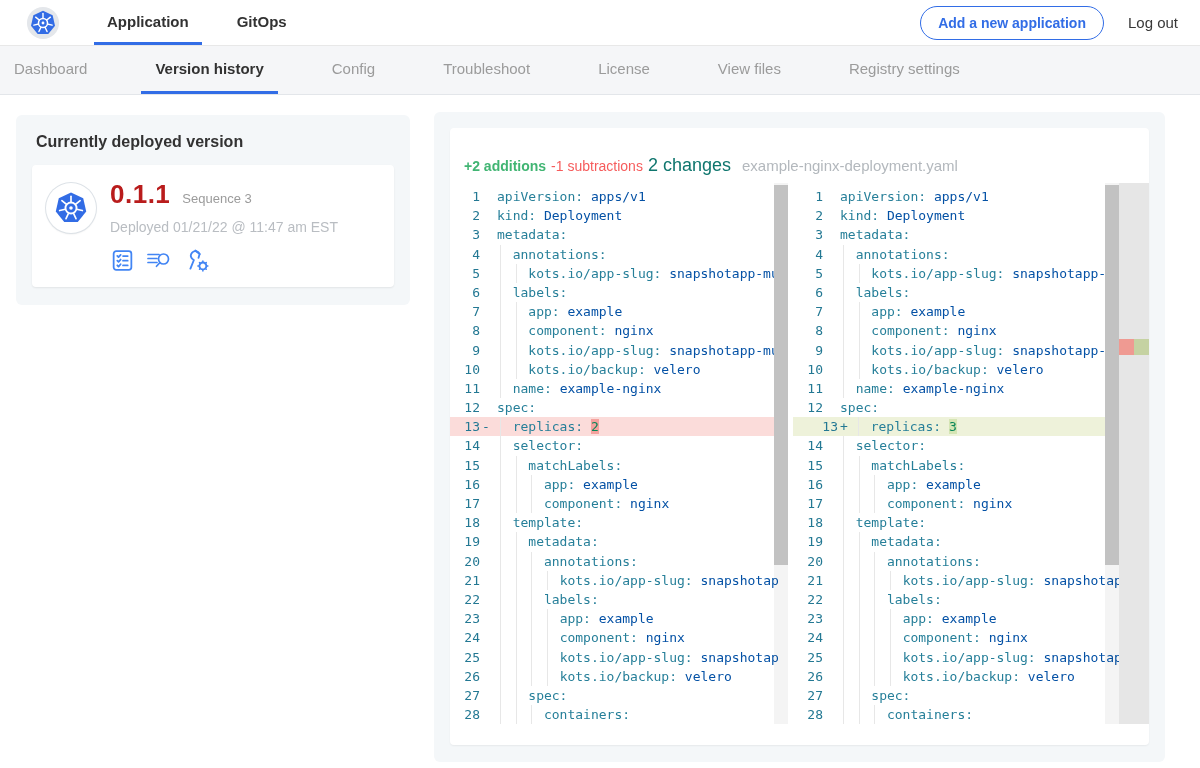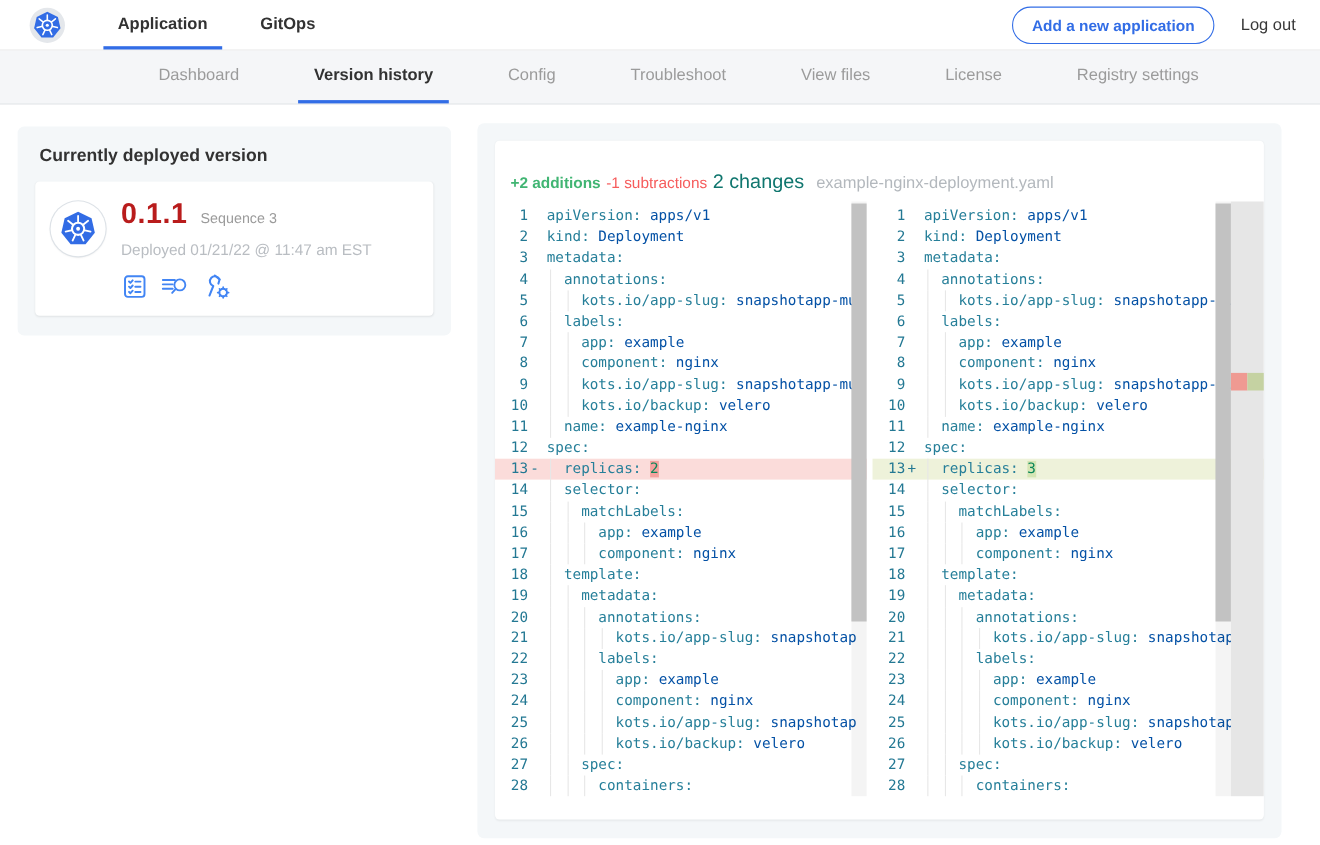--- a/index.html
+++ b/index.html
@@ -16,21 +16,21 @@
              border-bottom:3px solid transparent; cursor:pointer; }
   .top-tab.active { border-bottom-color:var(--accent); }
   .topnav-right { margin-left:auto; display:flex; align-items:center; padding-right:22px; gap:24px; }
   .add-app-btn { border:1px solid var(--accent); color:var(--accent); background:#fff;
                  font-size:14px; font-weight:700; border-radius:17px; padding:8px 17px;
                  font-family:"Liberation Sans", sans-serif; cursor:pointer; }
   .logout { font-size:15px; color:#383838; cursor:pointer; }
 
   
   .subnav { height:49px; background:var(--nav-bg); border-bottom:1px solid #e3e6ea;
-            display:flex; align-items:stretch; padding-left:130px; }
+            display:flex; align-items:stretch; }
   .sub-tab { display:flex; align-items:center; padding:0 14px; margin-right:40px;
              font-size:15px; color:var(--muted-text); border-bottom:3px solid transparent;
              cursor:pointer; white-space:nowrap; }
   .sub-tab.active { color:var(--dark-text); font-weight:700; border-bottom-color:var(--accent); }
 
   
   .content { position:relative; height:673px; }
 
   .deployed-card { position:absolute; left:16px; top:20px; width:394px;
                    background:var(--panel-bg); border-radius:6px; padding:16px 16px 18px 16px; }
@@ -66,21 +66,21 @@
   
   .diff-area { display:flex; margin-top:8px; height:541px; }
   .pane-wrap { position:relative; background:#fff; overflow:hidden; height:100%; }
   .pane-left  { width:338px; }
   .pane-gap   { width:5px; background:#fff; }
   .pane-right { width:356px; }
   .pane-scroll { padding-top:4px; }
   .code-row { height:19.2px; line-height:19.2px; white-space:pre;
               font-family:"DejaVu Sans Mono","Liberation Mono",monospace; font-size:13px; }
   .code-row.row-del { background:var(--del-line-bg); }
-  .code-row.row-add { background:var(--add-line-bg); }
+  .code-row.row-add { background:var(--add-line-bg);padding-left:15px; }
   .ln { display:inline-block; width:30px; text-align:right; color:var(--line-number); }
   .sign { display:inline-block; width:12px; text-align:center; color:var(--line-number); }
   .code-text { position:relative; display:inline-block; margin-left:5px; height:19.2px; vertical-align:top; }
   .guide { position:absolute; top:0; bottom:0; width:1px; background:#e7e7e7; }
   .ykey { color:var(--yaml-key); }
   .yval { color:var(--yaml-value); }
   .ynum { color:var(--yaml-number); }
   .char-del { background:var(--del-char-bg); }
   .char-add { background:var(--add-char-bg); }
 
@@ -122,22 +122,22 @@
     <button class="add-app-btn">Add a new application</button>
     <span class="logout">Log out</span>
   </div>
 </header>
 
 <nav class="subnav">
   <div class="sub-tab">Dashboard</div>
   <div class="sub-tab active">Version history</div>
   <div class="sub-tab">Config</div>
   <div class="sub-tab">Troubleshoot</div>
+  <div class="sub-tab">License</div>
   <div class="sub-tab">View files</div>
-  <div class="sub-tab">License</div>
   <div class="sub-tab">Registry settings</div>
 </nav>
 
 <main class="content">
 
   <section class="deployed-card">
     <h2 class="deployed-title">Currently deployed version</h2>
     <div class="deployed-inner">
       <div class="k8s-badge">
         <svg width="40" height="40" viewBox="0 0 36 36">

